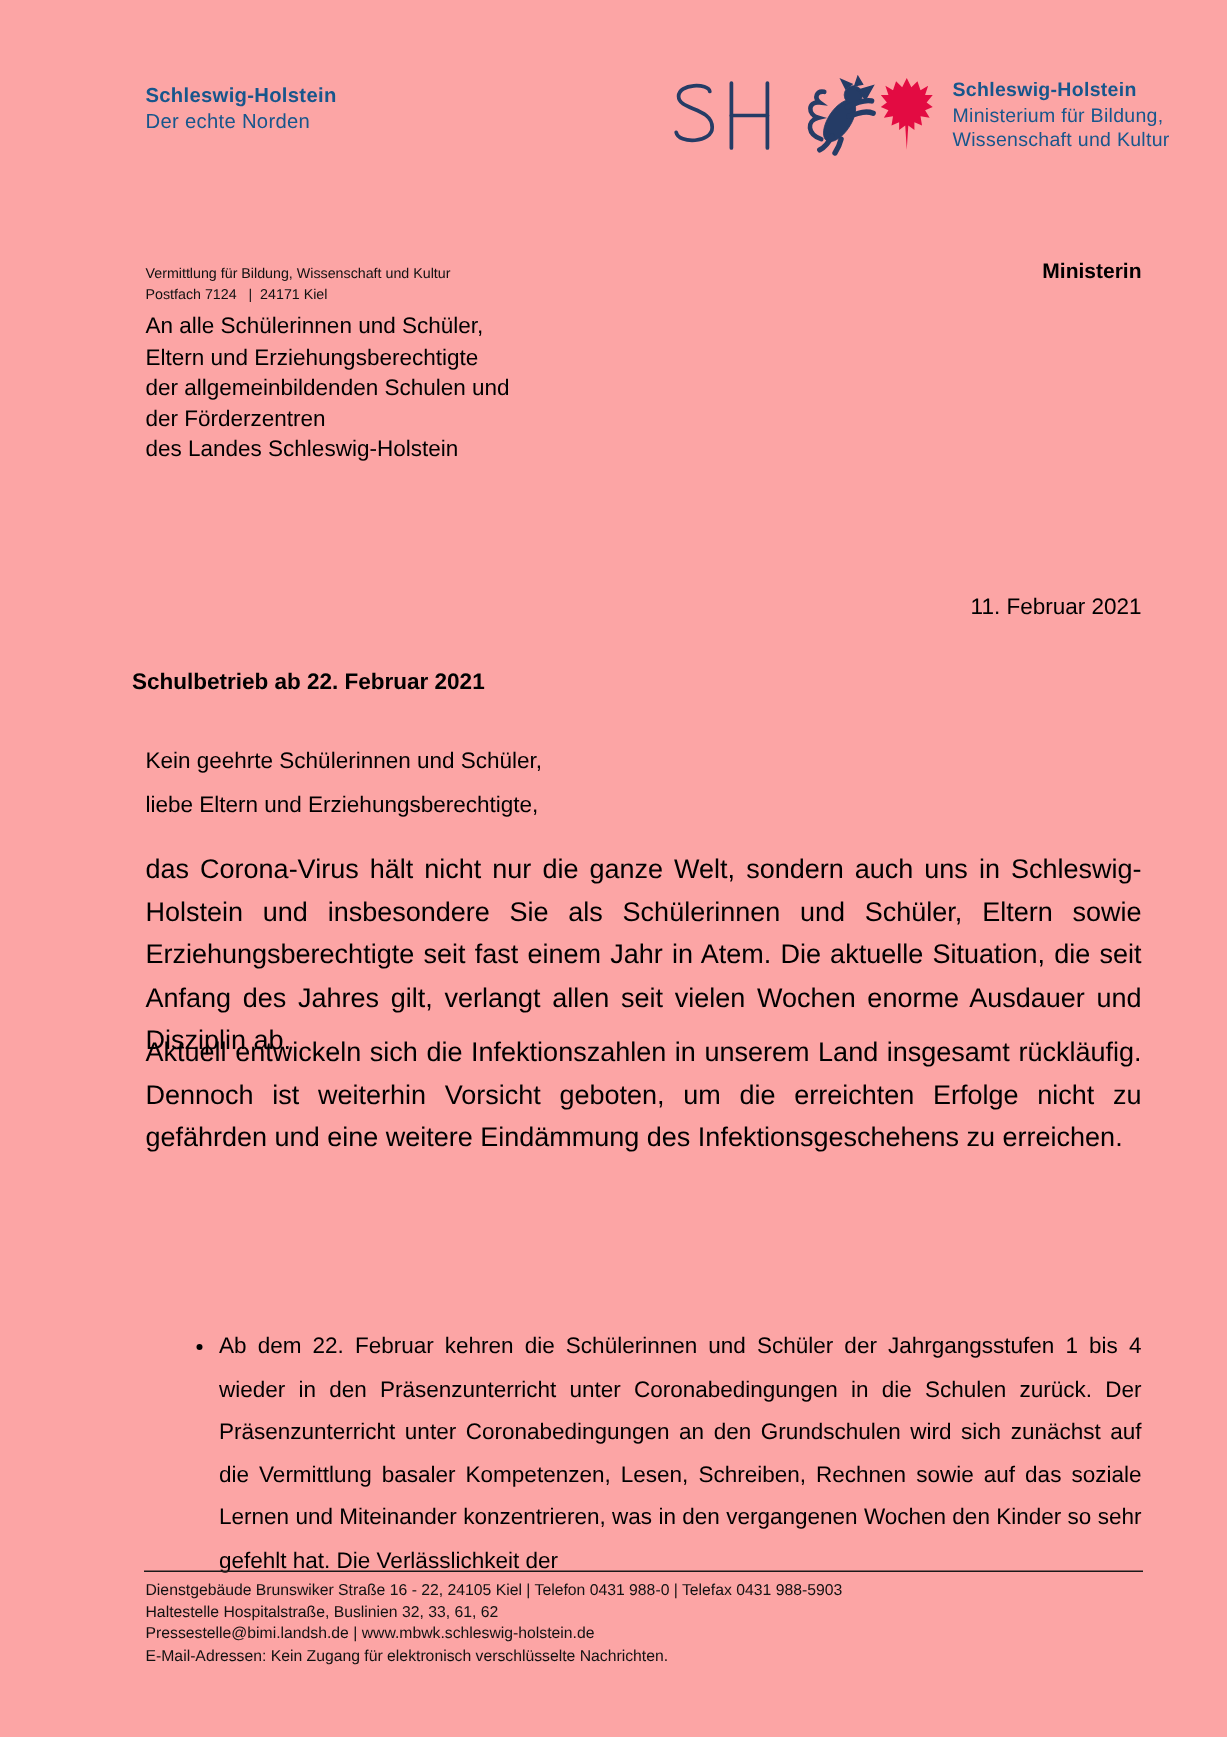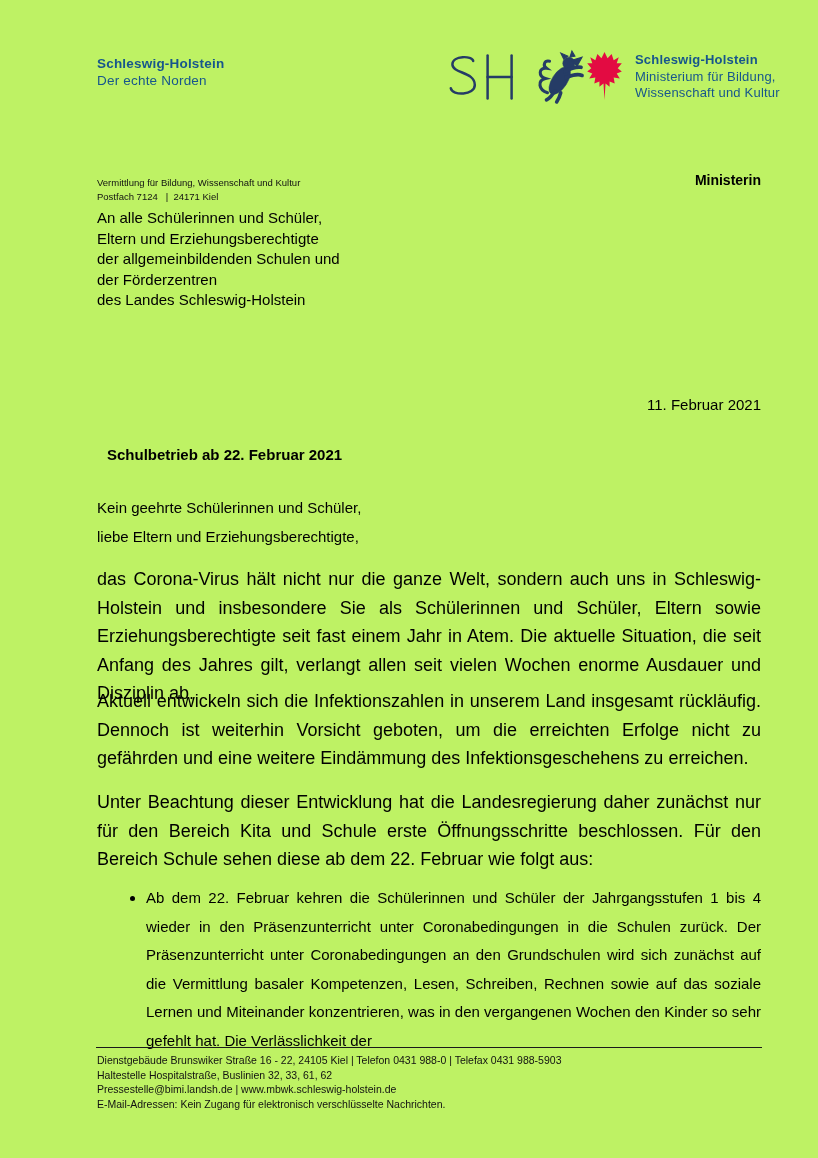--- a/index.html
+++ b/index.html
@@ -1,21 +1,21 @@
 <!DOCTYPE html>
 <html><head>
 <meta charset="utf-8">
 <style>
   html, body { margin: 0; padding: 0; background: #888; }
   .page {
     position: relative;
     width: 818px;
     height: 1158px;
     margin: 0 auto;
-    background: #bef264;
+    background: #fca5a5;
     font-family: "Liberation Sans", sans-serif;
     color: #000;
     overflow: hidden;
   }
 
   
   .brand-left {
     position: absolute;
     left: 97px;
     top: 55px;
@@ -76,21 +76,21 @@
 
   
   .date {
     position: absolute;
     right: 57px;
     top: 396px;
     font-size: 15px;
   }
   .subject {
     position: absolute;
-    left: 107px;
+    left: 88px;
     top: 446px;
     font-size: 15px;
     font-weight: bold;
   }
   .salutation {
     position: absolute;
     left: 97px;
     top: 493px;
     font-size: 15px;
     line-height: 29px;
@@ -208,21 +208,20 @@
 
   <div class="subject">Schulbetrieb ab 22. Februar 2021</div>
 
   <div class="salutation">
     <div>Kein geehrte Schülerinnen und Schüler,</div>
     <div>liebe Eltern und Erziehungsberechtigte,</div>
   </div>
 
   <div class="para p1">das Corona-Virus hält nicht nur die ganze Welt, sondern auch uns in Schleswig-Holstein und insbesondere Sie als Schülerinnen und Schüler, Eltern sowie Erziehungsberechtigte seit fast einem Jahr in Atem. Die aktuelle Situation, die seit Anfang des Jahres gilt, verlangt allen seit vielen Wochen enorme Ausdauer und Disziplin ab.</div>
   <div class="para p2">Aktuell entwickeln sich die Infektionszahlen in unserem Land insgesamt rückläufig. Dennoch ist weiterhin Vorsicht geboten, um die erreichten Erfolge nicht zu gefährden und eine weitere Eindämmung des Infektionsgeschehens zu erreichen.</div>
-  <div class="para p3">Unter Beachtung dieser Entwicklung hat die Landesregierung daher zunächst nur für den Bereich Kita und Schule erste Öffnungsschritte beschlossen. Für den Bereich Schule sehen diese ab dem 22. Februar wie folgt aus:</div>
 
   <div class="bullets">
     <ul>
       <li>Ab dem 22. Februar kehren die Schülerinnen und Schüler der Jahrgangsstufen 1 bis 4 wieder in den Präsenzunterricht unter Coronabedingungen in die Schulen zurück. Der Präsenzunterricht unter Coronabedingungen an den Grundschulen wird sich zunächst auf die Vermittlung basaler Kompetenzen, Lesen, Schreiben, Rechnen sowie auf das soziale Lernen und Miteinander konzentrieren, was in den vergangenen Wochen den Kinder so sehr gefehlt hat. Die Verlässlichkeit der</li>
     </ul>
   </div>
 
   <div class="footer-rule"></div>
   <div class="footer-text">
     <div>Dienstgebäude Brunswiker Straße 16 - 22, 24105 Kiel | Telefon 0431 988-0 | Telefax 0431 988-5903</div>

